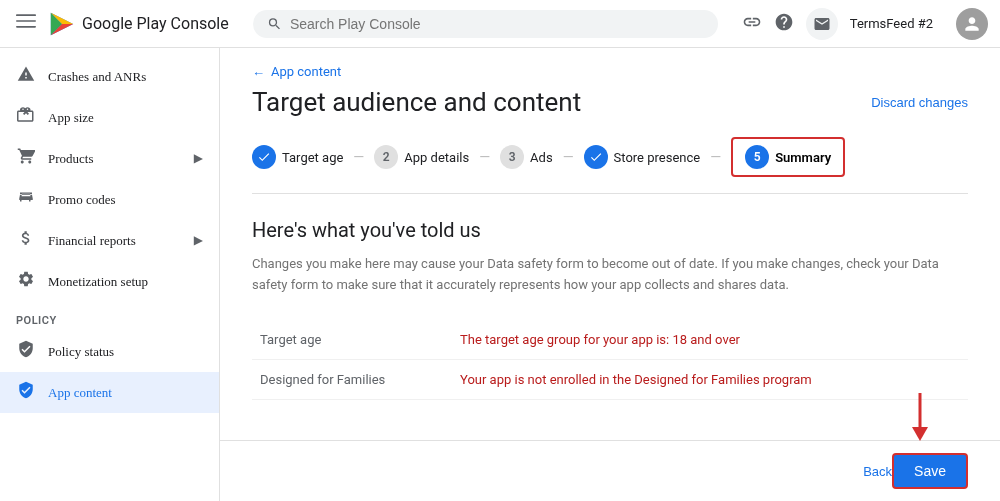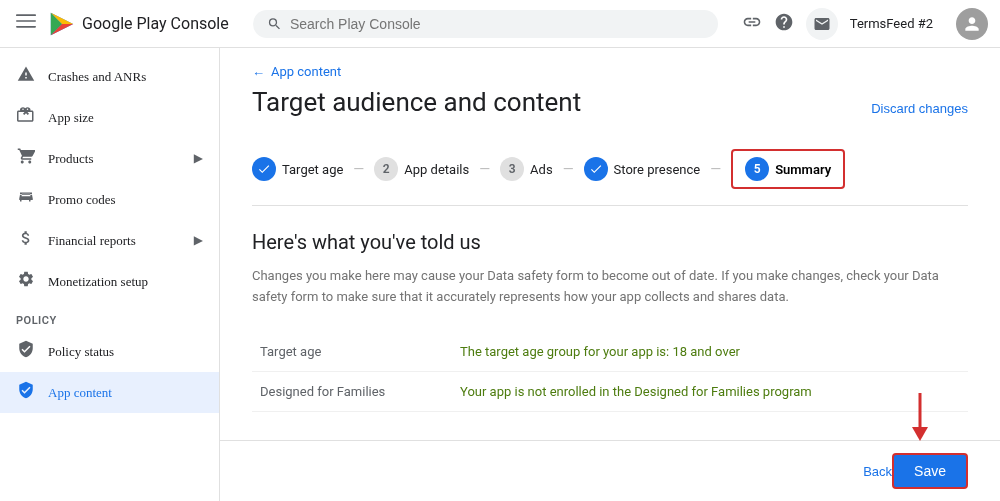--- a/index.html
+++ b/index.html
@@ -28,21 +28,21 @@
     .sidebar-section-label { font-size: 11px; font-weight: 600; color: #5f6368; padding: 12px 16px 4px; text-transform: uppercase; letter-spacing: 0.5px; }
     .sidebar-item { display: flex; align-items: center; gap: 12px; padding: 9px 16px; cursor: pointer; color: #202124; font-size: 13px; font-family: Liberation Serif, serif; }
     .sidebar-item.active { background: #e8f0fe; color: #1a73e8; }
     .sidebar-item-icon { font-size: 18px; color: #5f6368; width: 20px; text-align: center; }
     .sidebar-item.active .sidebar-item-icon { color: #1a73e8; }
     .sidebar-item-expand { font-size: 12px; color: #5f6368; margin-left: auto; }
 
     
     .main { flex: 1; overflow-y: auto; padding: 16px 32px; background: #fff; }
     .breadcrumb { display: flex; align-items: center; gap: 6px; color: #1a73e8; font-size: 13px; margin-bottom: 8px; cursor: pointer; }
-    .page-title { font-size: 26px; font-weight: 400; color: #202124; margin-bottom: 12px; }
+    .page-title { font-size: 26px; font-weight: 400; color: #202124; margin-bottom: 0; }
     .page-header { display: flex; justify-content: space-between; align-items: center; margin-bottom: 20px; }
     .discard-btn { font-size: 13px; color: #1a73e8; cursor: pointer; background: none; border: none; }
 
     
     .stepper { display: flex; align-items: center; gap: 0; border-bottom: 1px solid #e0e0e0; padding-bottom: 16px; margin-bottom: 24px; flex-wrap: wrap; gap: 4px; }
     .step-item { display: flex; align-items: center; gap: 6px; cursor: pointer; }
     .step-circle { width: 24px; height: 24px; border-radius: 50%; display: flex; align-items: center; justify-content: center; font-size: 12px; font-weight: 600; }
     .step-circle.done { background: #1a73e8; color: white; }
     .step-circle.active { background: #1a73e8; color: white; border: 2px solid #1a73e8; }
     .step-circle.inactive { background: #e0e0e0; color: #5f6368; }
@@ -54,21 +54,21 @@
 
     
     .section-title { font-size: 20px; font-weight: 400; color: #202124; margin-bottom: 12px; }
     .info-text { font-size: 13px; color: #737373; line-height: 1.6; margin-bottom: 24px; max-width: 700px; }
 
     
     .summary-table { width: 100%; border-collapse: collapse; }
     .summary-table tr { border-bottom: 1px solid #f0f0f0; }
     .summary-table td { padding: 12px 8px; font-size: 13px; vertical-align: top; }
     .summary-table td:first-child { color: #5f6368; width: 200px; }
-    .summary-table td:last-child { color: #4d7c0f; }
+    .summary-table td:last-child { color: #b91c1c; }
 
     
     .footer { display: flex; align-items: center; justify-content: flex-end; padding: 12px 32px; background: #fff; border-top: 1px solid #e0e0e0; flex-shrink: 0; position: relative; }
     .back-btn { font-size: 13px; color: #1a73e8; cursor: pointer; background: none; border: none; }
     .save-btn { background: #1a73e8; color: white; border: none; border-radius: 4px; padding: 8px 20px; font-size: 14px; cursor: pointer; font-weight: 500; border: 2px solid #d32f2f; }
 
     
     ::-webkit-scrollbar { width: 6px; }
     ::-webkit-scrollbar-track { background: #f1f3f4; }
     ::-webkit-scrollbar-thumb { background: #bdbdbd; border-radius: 3px; }

